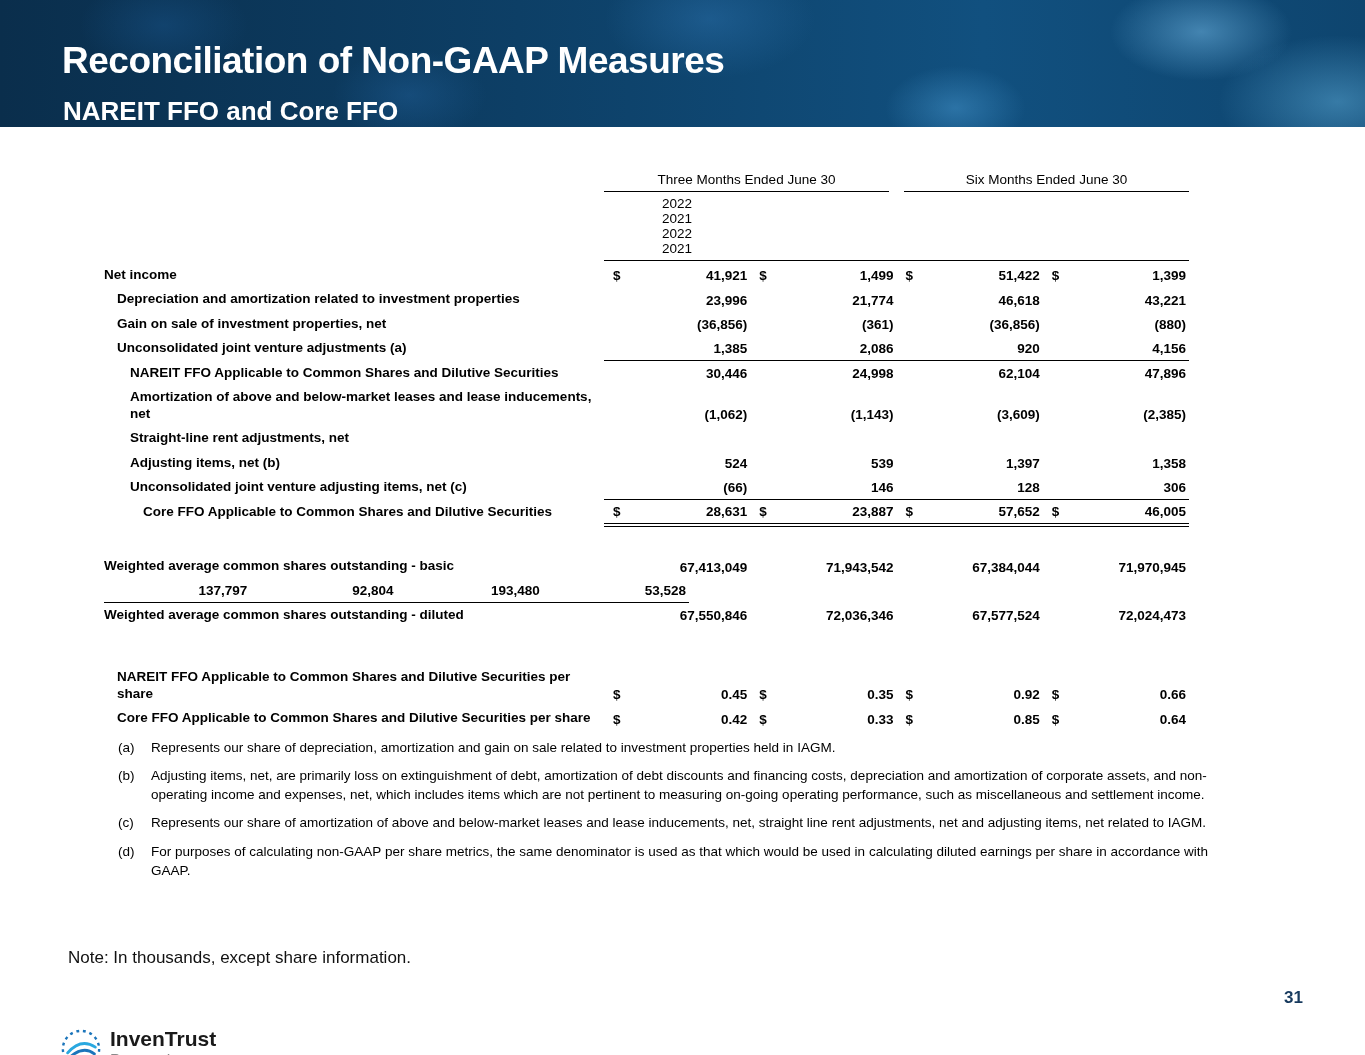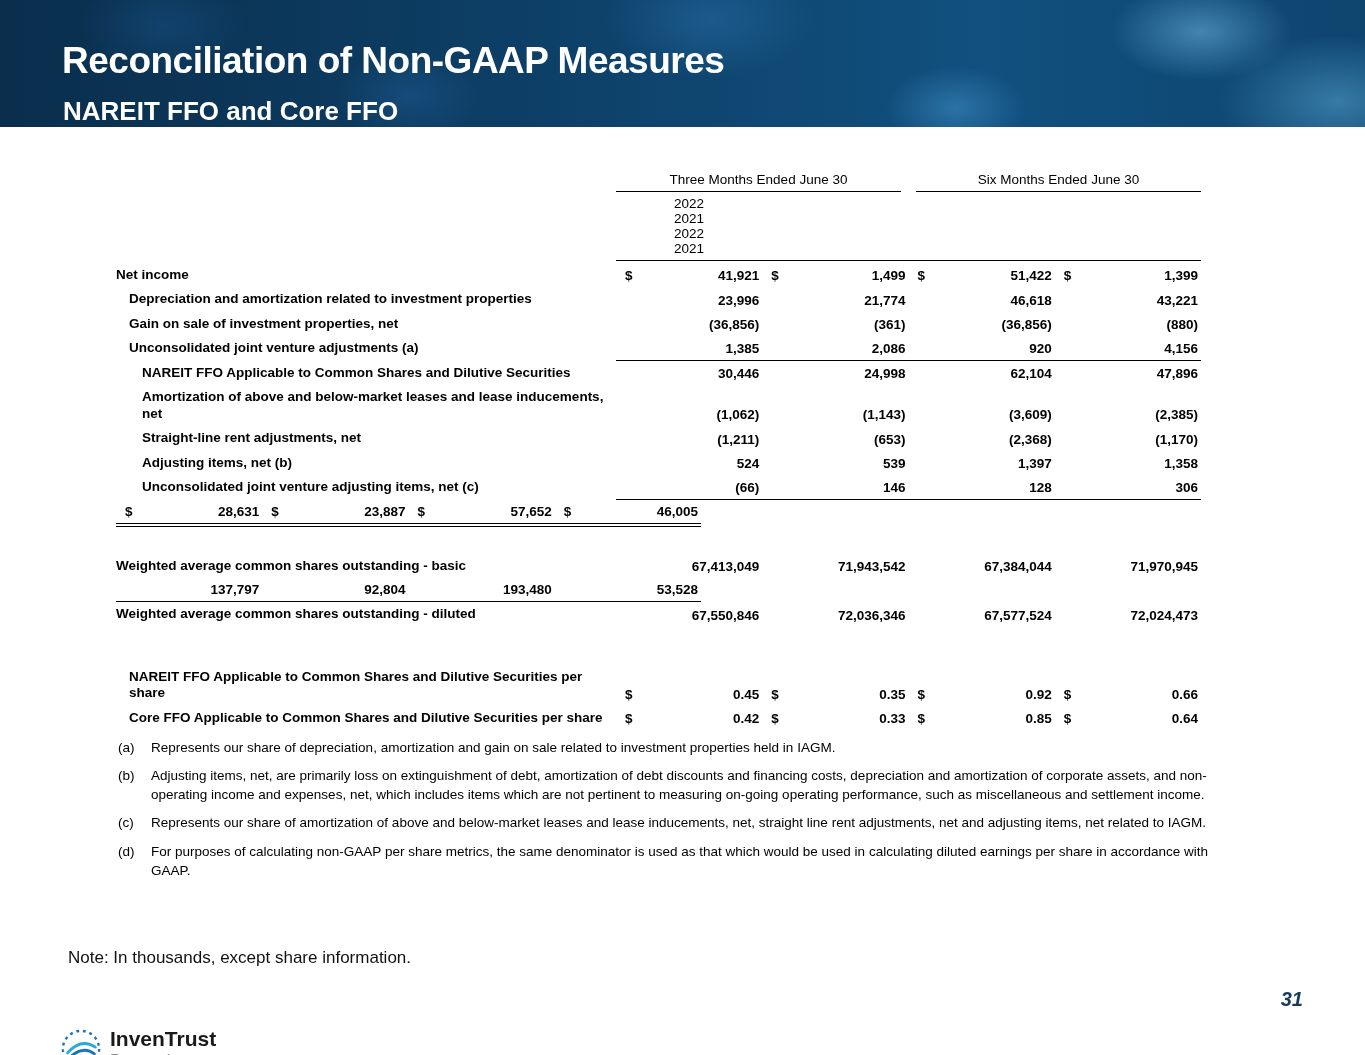--- a/index.html
+++ b/index.html
@@ -26,21 +26,21 @@
     position:absolute; left:62px; top:40px;
     font-size:37px; font-weight:700; color:#ffffff; letter-spacing:-0.5px;
   }
   .header-subtitle {
     position:absolute; left:63px; top:96px;
     font-size:26px; font-weight:600; color:#ffffff;
   }
 
   
   .table-wrap {
-    position:absolute; top:172px; left:116px; width:1087px;
+    position:absolute; top:172px; left:104px; width:1087px;
     font-size:13.5px;
   }
   .thead-groups { display:flex; margin-left:500px; width:585px; }
   .tgroup {
     width:285px; text-align:center; border-bottom:1px solid #000;
     padding-bottom:4px;
   }
   .tgroup + .tgroup { margin-left:15px; }
   .thead-years {
     display:flex; margin-left:500px; width:585px;
@@ -87,21 +87,21 @@
   
   .logo {
     position:absolute; left:60px; top:1028px;
     display:flex; align-items:center;
   }
   .logo-icon { width:42px; height:42px; margin-right:8px; }
   .logo-name { font-size:21px; font-weight:700; color:#1a1a1a; line-height:1; }
   .logo-tagline { font-size:16px; color:#8a8a8a; letter-spacing:0.6px; margin-top:3px; }
   .page-number {
     position:absolute; right:62px; top:988px;
-    font-size:20px; font-weight:700; color:#173a5e;font-style:italic;
+    font-size:17px; font-weight:700; color:#173a5e;
   }
 </style>
 </head>
 <body>
 
 <div class="header">
   <div class="header-title">Reconciliation of Non-GAAP Measures</div>
   <div class="header-subtitle">NAREIT FFO and Core FFO</div>
 </div>
 
@@ -238,38 +238,20 @@
             <span>(3,609)</span>
           </div>
           <div class="tcell">
             <span></span>
             <span>(2,385)</span>
           </div>
         </div>
       </div>
       <div class="trow">
         <div class="tlabel i2">Straight-line rent adjustments, net</div>
-        <div class="tnums">
-          <div class="tcell">
-            <span></span>
-            <span>(1,211)</span>
-          </div>
-          <div class="tcell">
-            <span></span>
-            <span>(653)</span>
-          </div>
-          <div class="tcell">
-            <span></span>
-            <span>(2,368)</span>
-          </div>
-          <div class="tcell">
-            <span></span>
-            <span>(1,170)</span>
-          </div>
-        </div>
       </div>
       <div class="trow">
         <div class="tlabel i2">Adjusting items, net (b)</div>
         <div class="tnums">
           <div class="tcell">
             <span></span>
             <span>524</span>
           </div>
           <div class="tcell">
             <span></span>
@@ -300,20 +282,21 @@
             <span></span>
             <span>128</span>
           </div>
           <div class="tcell">
             <span></span>
             <span>306</span>
           </div>
         </div>
       </div>
       <div class="trow">
+        <div class="tlabel i3">Core FFO Applicable to Common Shares and Dilutive Securities</div>
         <div class="tnums b-double">
           <div class="tcell">
             <span>$</span>
             <span>28,631</span>
           </div>
           <div class="tcell">
             <span>$</span>
             <span>23,887</span>
           </div>
           <div class="tcell">

